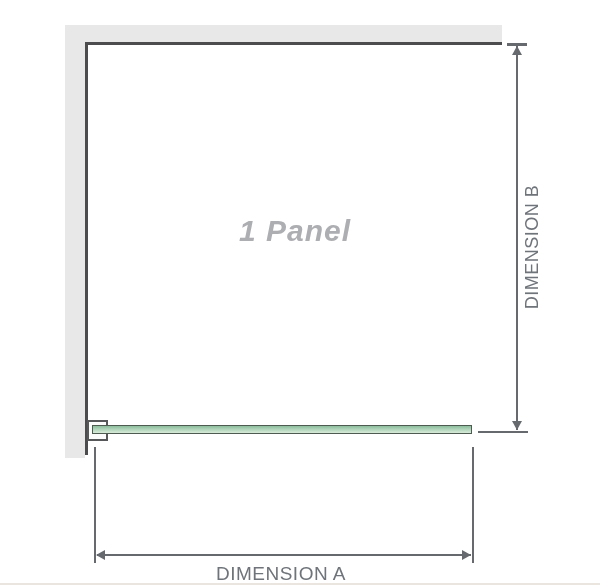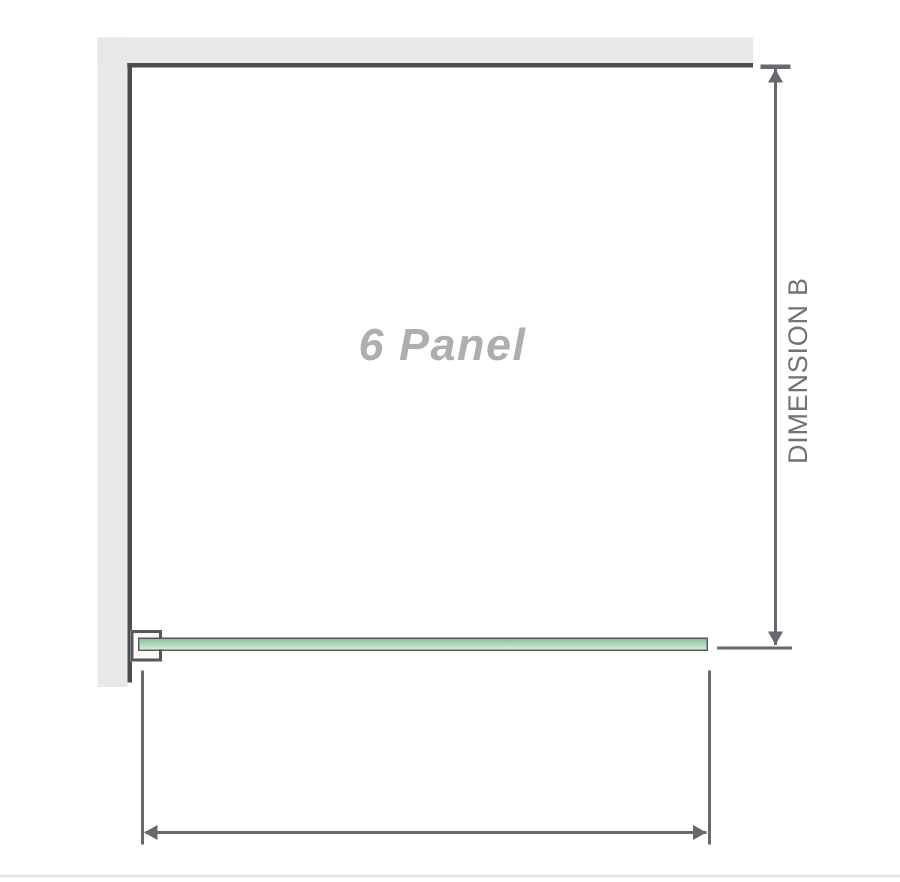--- a/index.html
+++ b/index.html
@@ -99,33 +99,34 @@
 <body>
 
 <div class="stage">
 
   <div class="abs wall-top"></div>
   <div class="abs wall-left"></div>
 
   <div class="abs panel-edge-top"></div>
   <div class="abs panel-edge-left"></div>
 
-  <div class="abs panel-label">6 Panel</div>
+  <div class="abs panel-label">1 Panel</div>
 
   <div class="abs bracket"></div>
   <div class="abs glass-bar"></div>
 
   <div class="abs dim dimb-tick-top"></div>
   <div class="abs dim dimb-line"></div>
   <div class="abs arrow arrow-up"></div>
   <div class="abs arrow arrow-down"></div>
   <div class="abs dim dimb-tick-bottom"></div>
   <div class="abs dim-label dimb-label">DIMENSION B</div>
 
   <div class="abs dim dima-ext-left"></div>
   <div class="abs dim dima-ext-right"></div>
   <div class="abs dim dima-line"></div>
   <div class="abs arrow arrow-left"></div>
   <div class="abs arrow arrow-right"></div>
+  <div class="abs dim-label dima-label">DIMENSION A</div>
 
   <div class="abs footer-line"></div>
 
 </div>
 
 </body></html>

